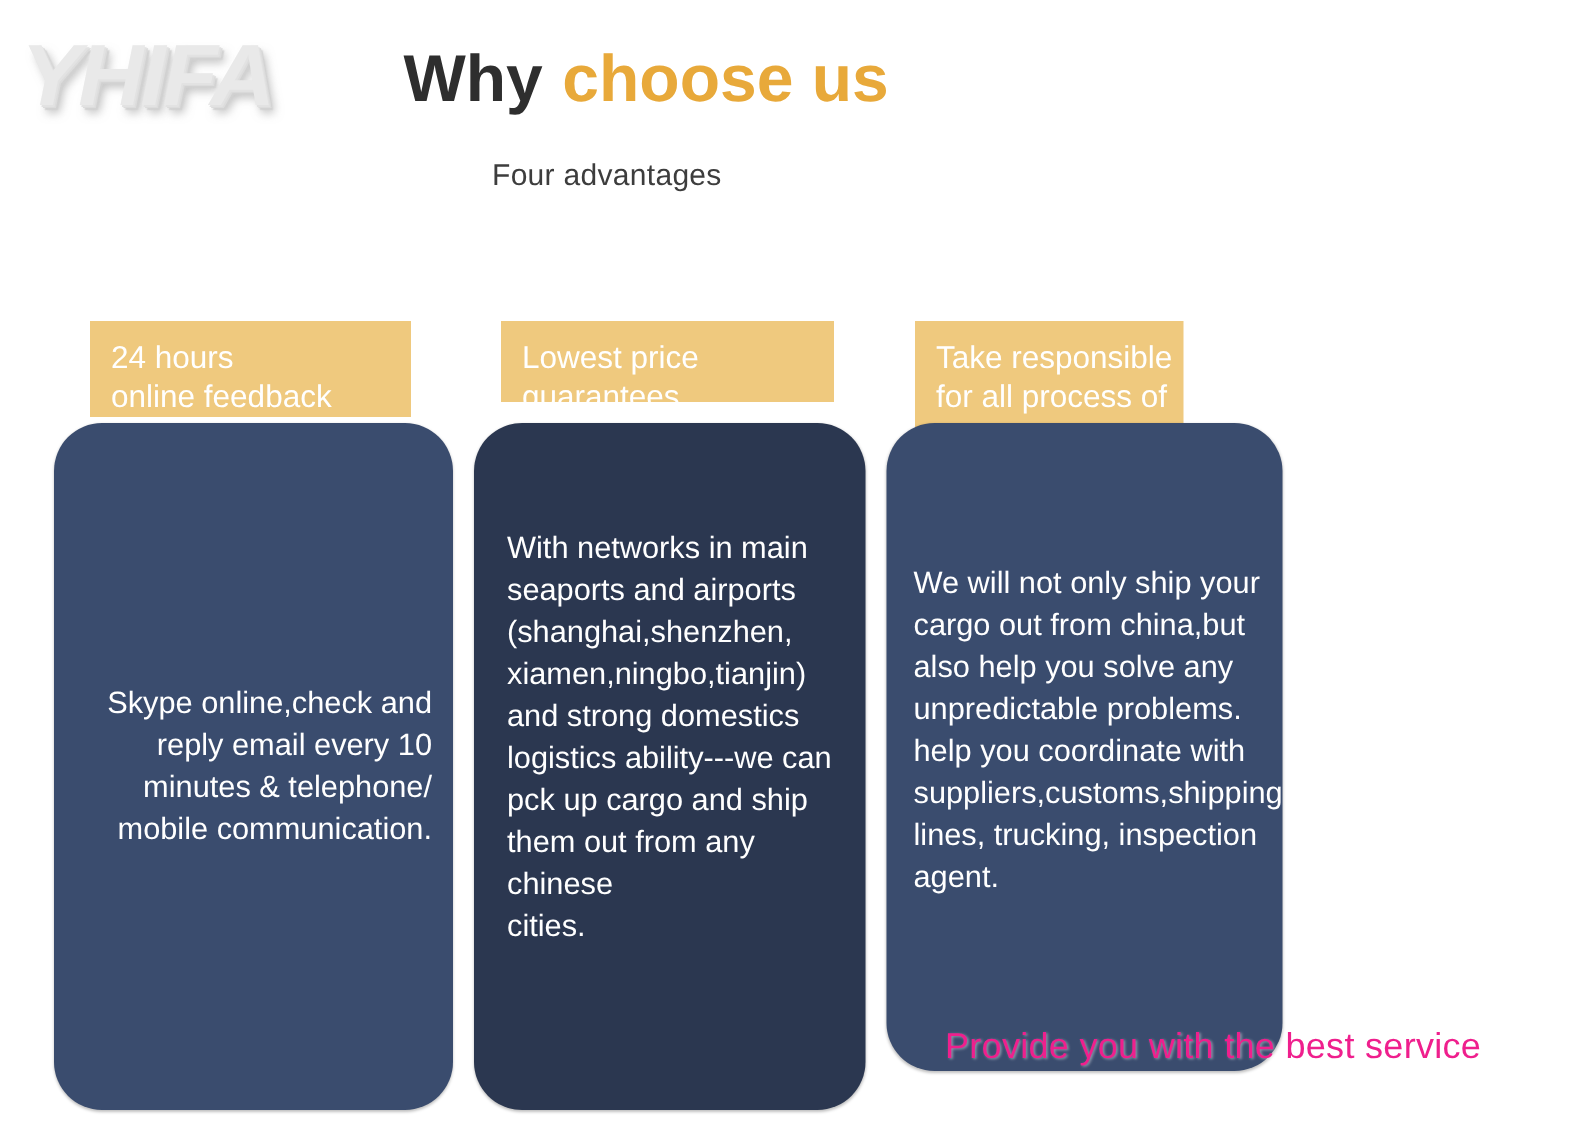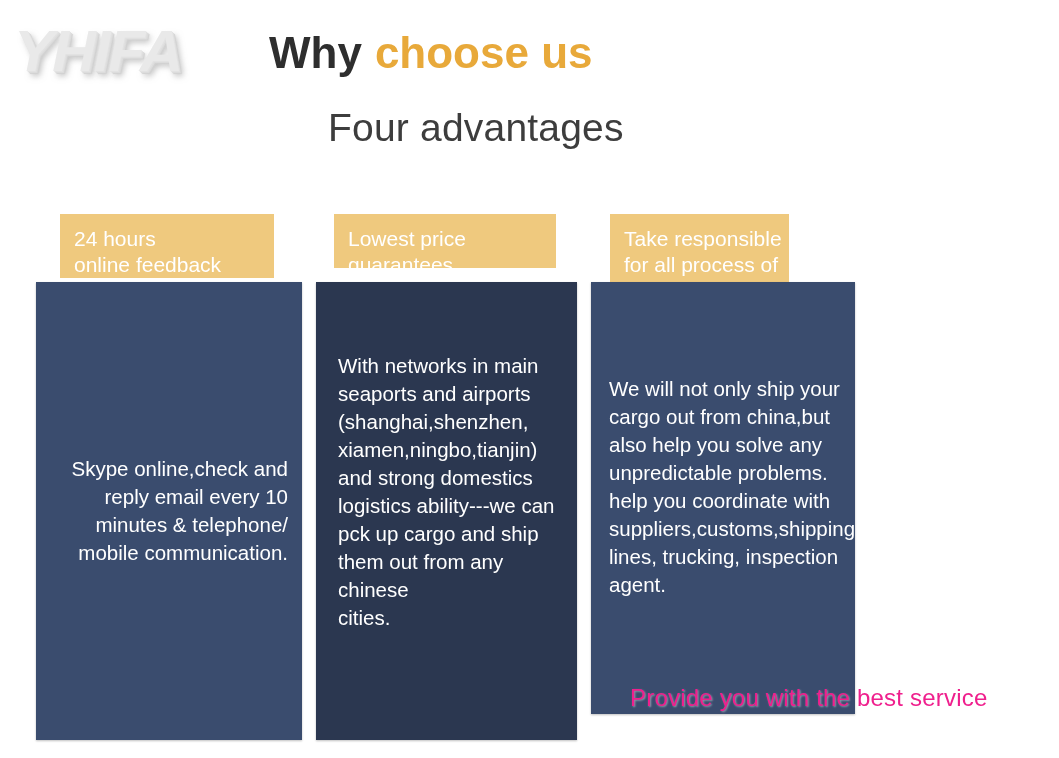--- a/index.html
+++ b/index.html
@@ -55,21 +55,21 @@
   .headline .choose {
     color: #e8a93a;
     margin-left: 13px;
   }
 
   
   .subhead {
     position: absolute;
     left: 328px;
     top: 106px;
-    font-size: 39px;
+    font-size: 20px;
     color: #3d3d3d;
     letter-spacing: 0.2px;
     white-space: nowrap;
   }
 
   
   .tag {
     position: absolute;
     background: #efc97e;
     color: #ffffff;
@@ -85,20 +85,21 @@
   .tag-3 { left: 610px; top: 170px; width: 179px; height: 100px; }
 
   
   .panel {
     position: absolute;
     box-sizing: border-box;
     color: #ffffff;
     display: flex;
     align-items: center;
     box-shadow: 0 1px 2px rgba(0,0,0,0.25);
+    border-radius: 32px;
   }
   .panel-1 {
     left: 36px; top: 282px; width: 266px; height: 458px;
     background: #3a4c6e;
   }
   .panel-2 {
     left: 316px; top: 282px; width: 261px; height: 458px;
     background: #2b3750;
   }
   .panel-3 {

